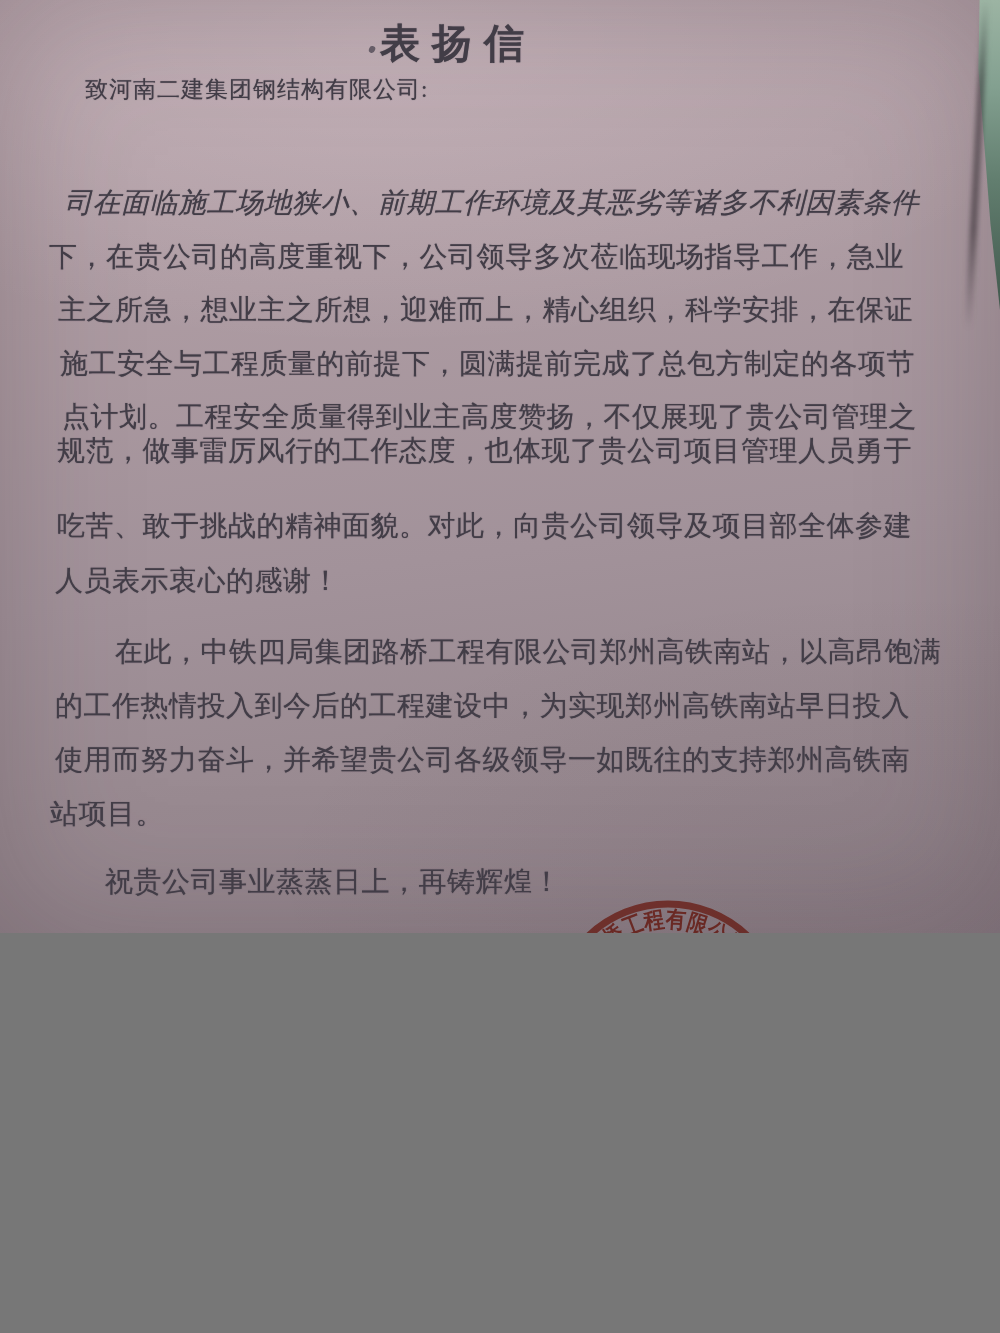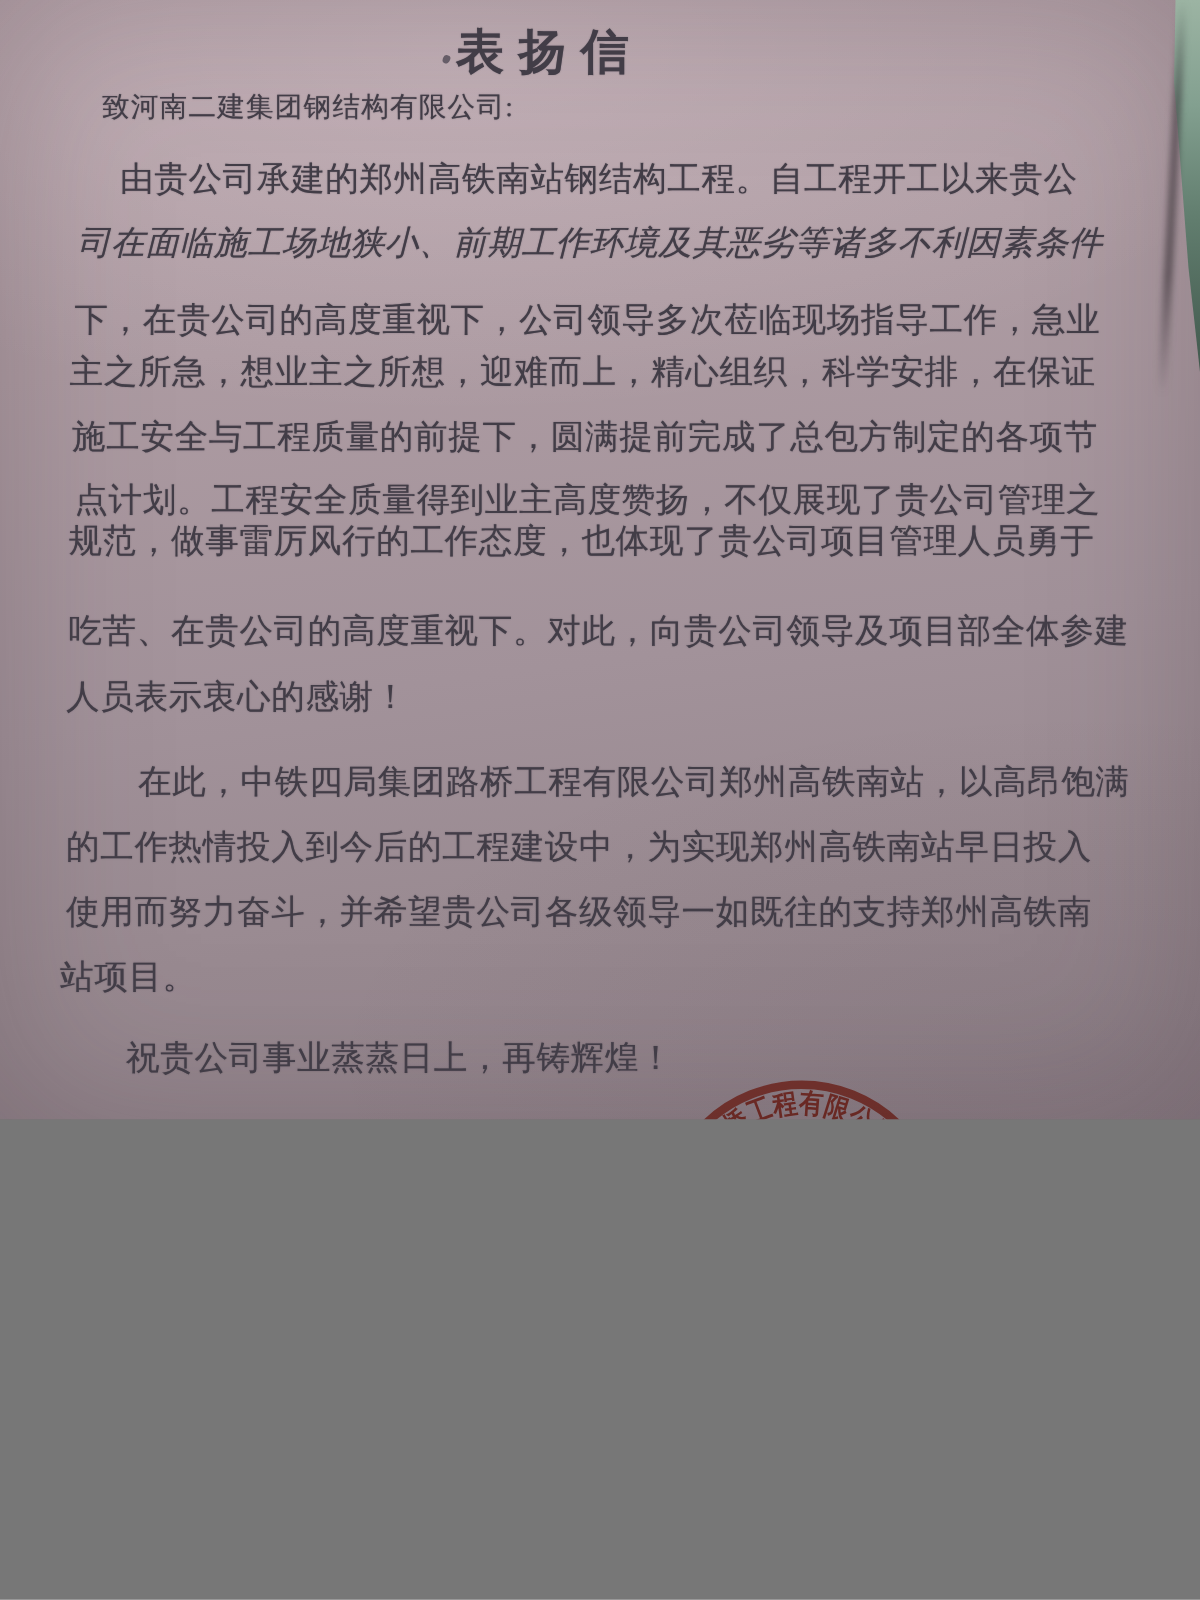--- a/index.html
+++ b/index.html
@@ -49,28 +49,27 @@
 <div class="photo">
 
   <div class="bg-corner"></div>
   <div class="edge-shadow"></div>
 
   <div class="ink title" style="left:380px;top:16px;">表扬信</div>
   <div class="speck" style="left:369px;top:46px;"></div>
 
   <div class="ink salutation" style="left:85px;top:74px;">致河南二建集团钢结构有限公司:</div>
 
-  <div class="ink bl" style="left:100px;top:130px;">由贵公司承建的郑州高铁南站钢结构工程。自工程开工以来贵公</div>
   <div class="ink bl" style="left:64px;top:184px;font-style:italic;">司在面临施工场地狭小、前期工作环境及其恶劣等诸多不利因素条件</div>
-  <div class="ink bl" style="left:62px;top:238px;margin-top:10px;">下，在贵公司的高度重视下，公司领导多次莅临现场指导工作，急业</div>
+  <div class="ink bl" style="left:49px;top:238px;">下，在贵公司的高度重视下，公司领导多次莅临现场指导工作，急业</div>
   <div class="ink bl" style="left:58px;top:291px;">主之所急，想业主之所想，迎难而上，精心组织，科学安排，在保证</div>
   <div class="ink bl" style="left:60px;top:345px;">施工安全与工程质量的前提下，圆满提前完成了总包方制定的各项节</div>
   <div class="ink bl" style="left:62px;top:398px;">点计划。工程安全质量得到业主高度赞扬，不仅展现了贵公司管理之</div>
   <div class="ink bl" style="left:57px;top:432px;">规范，做事雷厉风行的工作态度，也体现了贵公司项目管理人员勇于</div>
-  <div class="ink bl" style="left:57px;top:507px;">吃苦、在贵公司的高度重视下。对此，向贵公司领导及项目部全体参建</div>
+  <div class="ink bl" style="left:57px;top:507px;">吃苦、敢于挑战的精神面貌。对此，向贵公司领导及项目部全体参建</div>
   <div class="ink bl" style="left:55px;top:562px;">人员表示衷心的感谢！</div>
 
   <div class="ink bl" style="left:115px;top:633px;">在此，中铁四局集团路桥工程有限公司郑州高铁南站，以高昂饱满</div>
   <div class="ink bl" style="left:55px;top:687px;">的工作热情投入到今后的工程建设中，为实现郑州高铁南站早日投入</div>
   <div class="ink bl" style="left:55px;top:741px;">使用而努力奋斗，并希望贵公司各级领导一如既往的支持郑州高铁南</div>
   <div class="ink bl" style="left:50px;top:795px;">站项目。</div>
 
   <div class="ink bl" style="left:105px;top:863px;">祝贵公司事业蒸蒸日上，再铸辉煌！</div>
 
   <div class="ink sig" style="left:463px;top:985px;">中铁四局集团有限公司郑州</div>

